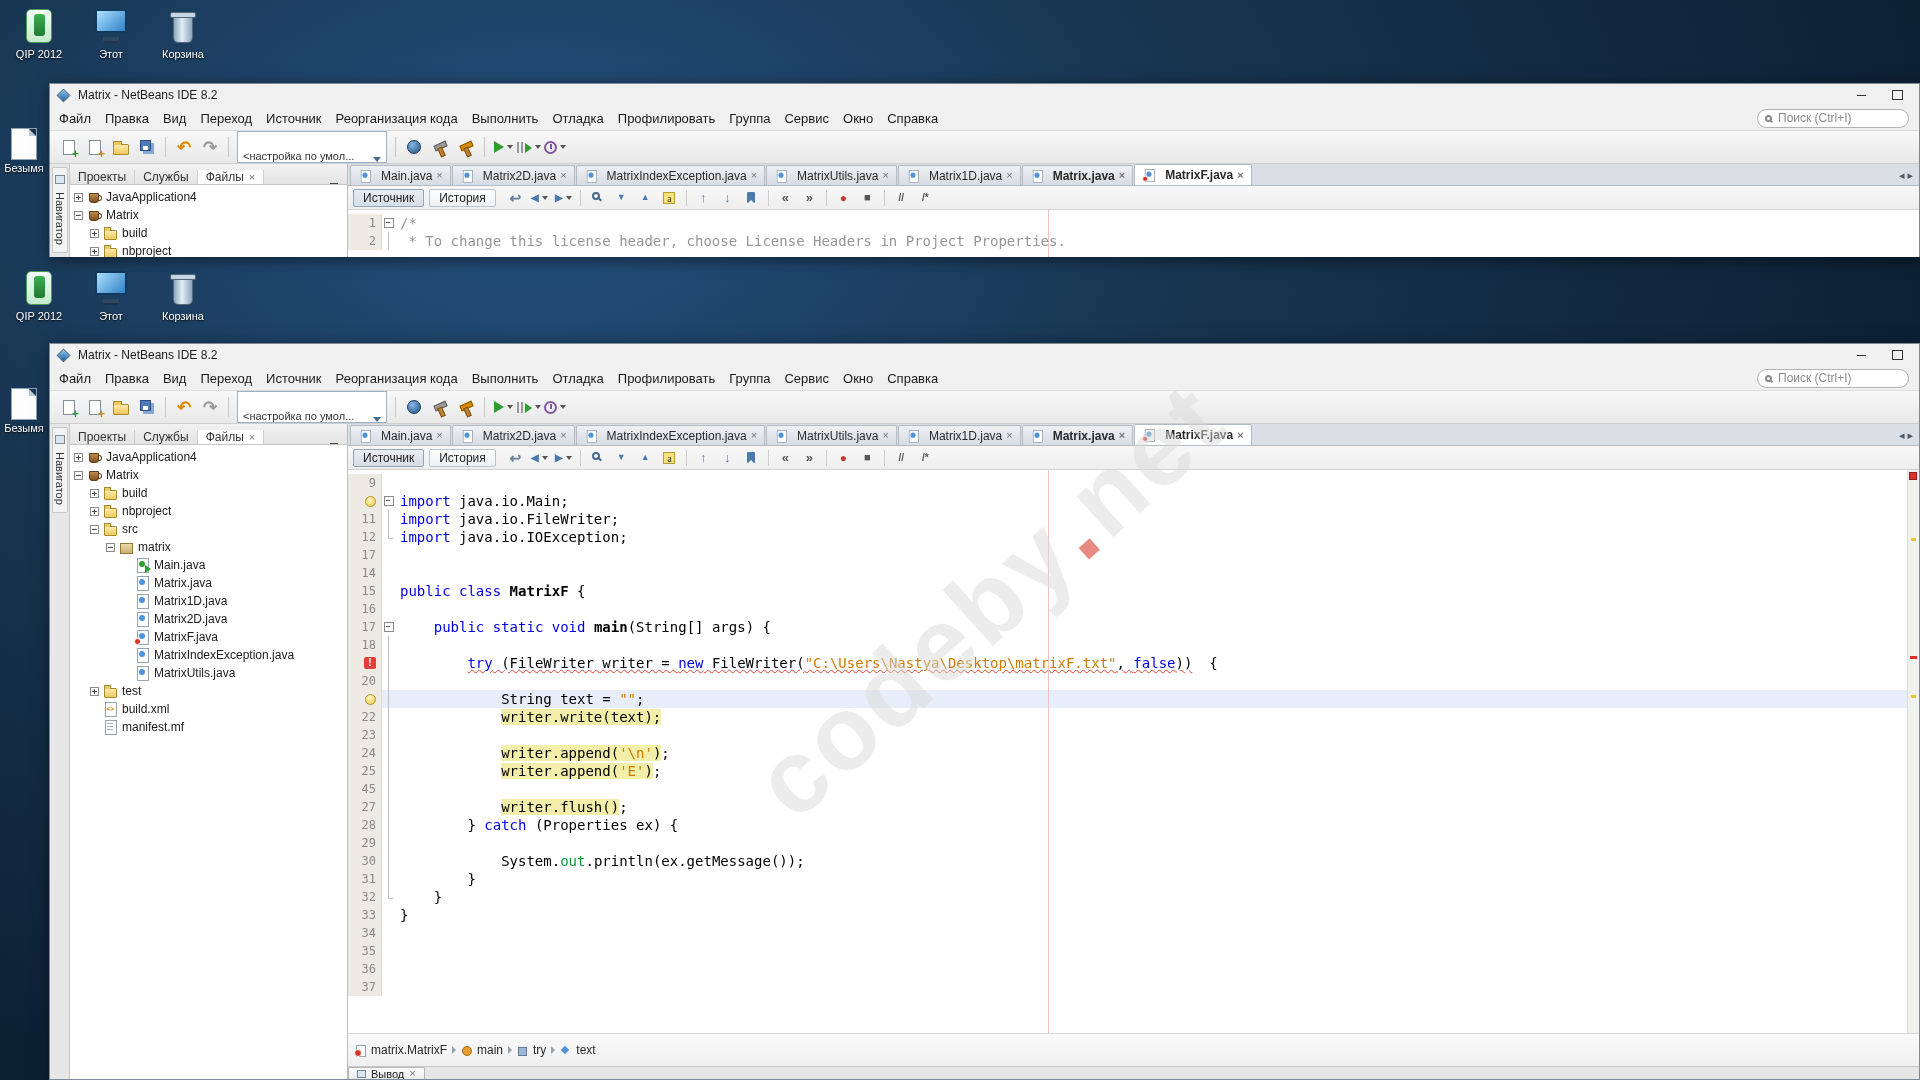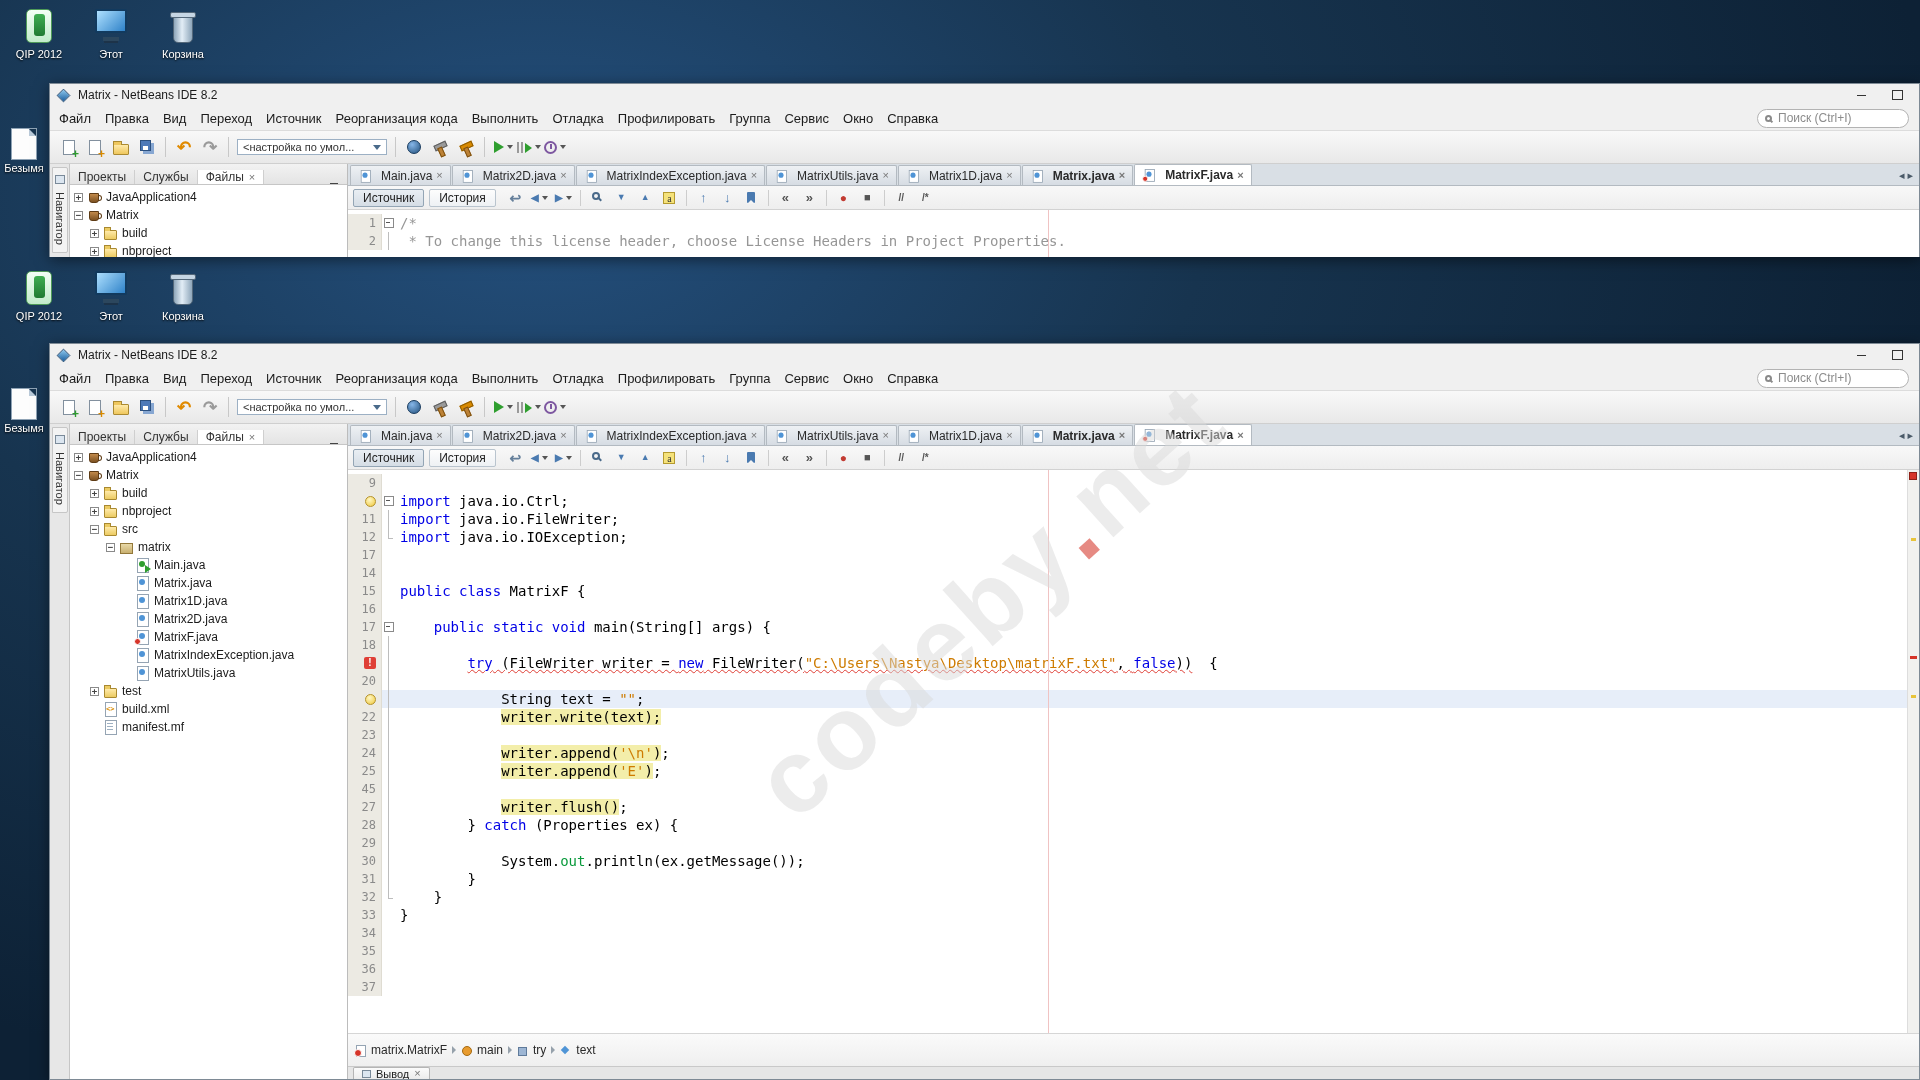--- a/index.html
+++ b/index.html
@@ -37,21 +37,21 @@
   .menubar{height:25px;flex:0 0 25px;display:flex;align-items:center;padding:0 2px;font-size:13px;color:#1b1b1b;background:#f0f0f0;border-bottom:1px solid #dcdcdc}
   .mitem{padding:3px 7px;white-space:nowrap}
   .searchbox{margin-left:auto;margin-right:8px;width:152px;height:19px;background:#fff;border:1px solid #b3b3b3;border-radius:10px;display:flex;align-items:center;padding:0 7px;color:#8c8c8c;font-size:12px}
   .mag{width:7px;height:7px;border:2px solid #8a8a8a;border-radius:50%;position:relative;margin-right:6px;flex:0 0 auto}
   .mag::after{content:"";position:absolute;width:4px;height:2px;background:#8a8a8a;transform:rotate(45deg);right:-3px;bottom:-2px}
   .stext{white-space:nowrap;overflow:hidden}
 
   .toolbar{height:33px;flex:0 0 33px;display:flex;align-items:center;padding:0 6px;background:linear-gradient(#f8f8f8,#e8e8e8);border-bottom:1px solid #cfcfcf}
   .tbtn{width:26px;height:25px;display:flex;align-items:center;justify-content:center;border:none;background:transparent;position:relative}
   .tsep{width:1px;height:20px;background:#c8c8c8;margin:0 5px}
-  .combo{width:150px;height:16px;background:#fff;border:1px solid #9cb0c4;font-size:11px;display:flex;align-items:center;padding:0 0 0 5px;color:#333;margin:0 3px}
+  .combo{width:150px;height:32px;background:#fff;border:1px solid #9cb0c4;font-size:11px;display:flex;align-items:flex-end;padding:0 0 0 5px;color:#333;margin:0 3px}
   .combo-txt{white-space:nowrap;overflow:hidden;flex:1}
   .combo-arr{width:0;height:0;border-left:4px solid transparent;border-right:4px solid transparent;border-top:5px solid #4a6a8a;margin:0 5px}
   .gly{display:inline-block;line-height:1;font-weight:bold}
   .dd{width:0;height:0;border-left:3px solid transparent;border-right:3px solid transparent;border-top:4px solid #555;margin-left:3px}
   .ic{display:inline-block;position:relative}
   .ic-new-file,.ic-new-project{width:12px;height:15px;background:#fff;border:1px solid #82909e}
   .ic-new-file::after{content:"+";position:absolute;right:-5px;bottom:-6px;color:#2e9b2e;font:bold 12px/12px "Liberation Sans"}
   .ic-new-project::after{content:"+";position:absolute;right:-5px;bottom:-6px;color:#d98a00;font:bold 12px/12px "Liberation Sans"}
   .ic-open-project{width:16px;height:11px;background:linear-gradient(#ffeaa9,#efc75d);border:1px solid #ab8a32;border-radius:1px;margin-top:4px}
   .ic-open-project::before{content:"";position:absolute;top:-4px;left:-1px;width:7px;height:3px;background:#efc75d;border:1px solid #ab8a32;border-bottom:none}
@@ -130,41 +130,41 @@
   .fold.fb::after{content:"";position:absolute;left:4px;top:8px;width:4px;height:1px;background:#555}
   .fold.fl::before{content:"";position:absolute;left:6px;top:0;bottom:0;width:1px;background:#bdbdbd}
   .fold.fe::before{content:"";position:absolute;left:6px;top:0;height:10px;width:1px;background:#bdbdbd}
   .fold.fe::after{content:"";position:absolute;left:6px;top:10px;width:5px;height:1px;background:#bdbdbd}
   .ct{flex:1;padding-left:5px}
   .cl.cur .ct,.cl.cur .fold{background:#e7eef9}
   .sg{white-space:pre}
   .k{color:#0000e6}
   .s{color:#ce7b00}
   .c{color:#969696}
-  .b{font-weight:normal;color:#000}
+  .b{font-weight:bold;color:#000}
   .g{color:#0a9a3c}
   .p{color:#000}
   .h{background:#f3eeaa}
   .e{text-decoration:underline;text-decoration-style:wavy;text-decoration-color:#df3f36;text-decoration-thickness:1px}
   .marginline{position:absolute;left:700px;top:0;bottom:0;width:1px;background:#f0c3c3;pointer-events:none}
   .stripe{position:absolute;right:0;top:0;bottom:0;width:12px;background:#f1f1ef;border-left:1px solid #ddd}
   .stripe .status{position:absolute;right:2px;top:2px;width:8px;height:8px;background:#d63429;border:1px solid #8f1f17}
   .stripe .tick-err{position:absolute;left:2px;right:2px;height:3px;background:#d63429}
   .stripe .tick-warn{position:absolute;left:3px;right:3px;height:3px;background:#e8c43a}
 
   .breadcrumb{height:21px;flex:0 0 21px;background:linear-gradient(#fafafa,#efefef);border-top:1px solid #d6d6d6;display:flex;align-items:center;font-size:12px;padding:16px 7px;gap:5px;color:#2a2a2a}
   .bsep{width:0;height:0;border-left:4px solid #96a1ab;border-top:4px solid transparent;border-bottom:4px solid transparent}
   .bic{width:11px;height:11px;position:relative;display:inline-block}
   .bic-class-error::before{content:"";position:absolute;left:1px;top:0;width:8px;height:10px;background:#fff;border:1px solid #95a4b3}
   .bic-class-error::after{content:"";position:absolute;left:-1px;bottom:-1px;width:6px;height:6px;background:#d63429;border-radius:50%;border:1px solid #fff}
   .bic-method::before{content:"";position:absolute;left:1px;top:1px;width:8px;height:8px;border-radius:50%;background:#e89b2e;border:1px solid #a56a12}
   .bic-block::before{content:"";position:absolute;left:1px;top:2px;width:7px;height:7px;background:#9db6d4;border:1px solid #5f7a9a}
   .bic-field::before{content:"";position:absolute;left:2px;top:2px;width:6px;height:6px;background:#4f94d6;transform:rotate(45deg)}
   .outsliver{height:13px;flex:0 0 13px;background:#e6e6e6;border-top:1px solid #c9c9c9;display:flex;overflow:hidden}
-  .outtab{background:linear-gradient(#fbfbfb,#ececec);border:1px solid #b5b5b5;border-bottom:none;font-size:11px;padding:2px 8px;margin-left:5px;display:flex;align-items:center;gap:5px;border-radius:2px 2px 0 0;color:#222}
+  .outtab{background:linear-gradient(#fbfbfb,#ececec);border:1px solid #b5b5b5;border-bottom:none;font-size:11px;padding:2px 8px;display:flex;align-items:center;gap:5px;border-radius:2px 2px 0 0;color:#222}
   .oticon{width:9px;height:8px;border:1px solid #7a8a99;background:#dce6f0;display:inline-block}
 </style>
 </head>
 <body>
 
 <div id="desktop">
   <div id="icons1" class="iconrow" style="top:2px">
       <div class="dicon" style="left: 6px;">
         <div class="dimg dimg-qip"></div>
         <div class="dlabel">QIP 2012</div>
@@ -720,21 +720,21 @@
               <span class="esep"></span>
               <button class="ebtn">
                 <span class="gly" style="color: rgb(85, 85, 85); font-size: 10px;">//</span>
               </button>
               <button class="ebtn">
                 <span class="gly" style="color: rgb(85, 85, 85); font-size: 10px;">/*</span>
               </button>
             </div>
             <div class="codearea">
               <div class="cl"><span class="gut"><span class="lnum">9</span></span><span class="fold"></span><span class="ct"></span></div>
-              <div class="cl"><span class="gut"><span class="g-bulb"></span></span><span class="fold fb"></span><span class="ct"><span class="sg k">import</span><span class="sg p"> java.io.Ctrl;</span></span></div>
+              <div class="cl"><span class="gut"><span class="g-bulb"></span></span><span class="fold fb"></span><span class="ct"><span class="sg k">import</span><span class="sg p"> java.io.Main;</span></span></div>
               <div class="cl"><span class="gut"><span class="lnum">11</span></span><span class="fold fl"></span><span class="ct"><span class="sg k">import</span><span class="sg p"> java.io.FileWriter;</span></span></div>
               <div class="cl"><span class="gut"><span class="lnum">12</span></span><span class="fold fe"></span><span class="ct"><span class="sg k">import</span><span class="sg p"> java.io.IOException;</span></span></div>
               <div class="cl"><span class="gut"><span class="lnum">17</span></span><span class="fold"></span><span class="ct"></span></div>
               <div class="cl"><span class="gut"><span class="lnum">14</span></span><span class="fold"></span><span class="ct"></span></div>
               <div class="cl"><span class="gut"><span class="lnum">15</span></span><span class="fold"></span><span class="ct"><span class="sg k">public</span><span class="sg p"> </span><span class="sg k">class</span><span class="sg p"> </span><span class="sg b">MatrixF</span><span class="sg p"> {</span></span></div>
               <div class="cl"><span class="gut"><span class="lnum">16</span></span><span class="fold"></span><span class="ct"></span></div>
               <div class="cl"><span class="gut"><span class="lnum">17</span></span><span class="fold fb"></span><span class="ct"><span class="sg p">    </span><span class="sg k">public</span><span class="sg p"> </span><span class="sg k">static</span><span class="sg p"> </span><span class="sg k">void</span><span class="sg p"> </span><span class="sg b">main</span><span class="sg p">(String[] args) {</span></span></div>
               <div class="cl"><span class="gut"><span class="lnum">18</span></span><span class="fold fl"></span><span class="ct"></span></div>
               <div class="cl"><span class="gut"><span class="g-err"></span></span><span class="fold fl"></span><span class="ct"><span class="sg p">        </span><span class="sg k e">try</span><span class="sg p e"> (FileWriter writer = </span><span class="sg k e">new</span><span class="sg p e"> FileWriter(</span><span class="sg s e">"C:\Users\Nastya\Desktop\matrixF.txt"</span><span class="sg p e">, </span><span class="sg k e">false</span><span class="sg p e">))</span><span class="sg p">  {</span></span></div>
               <div class="cl"><span class="gut"><span class="lnum">20</span></span><span class="fold fl"></span><span class="ct"></span></div>

